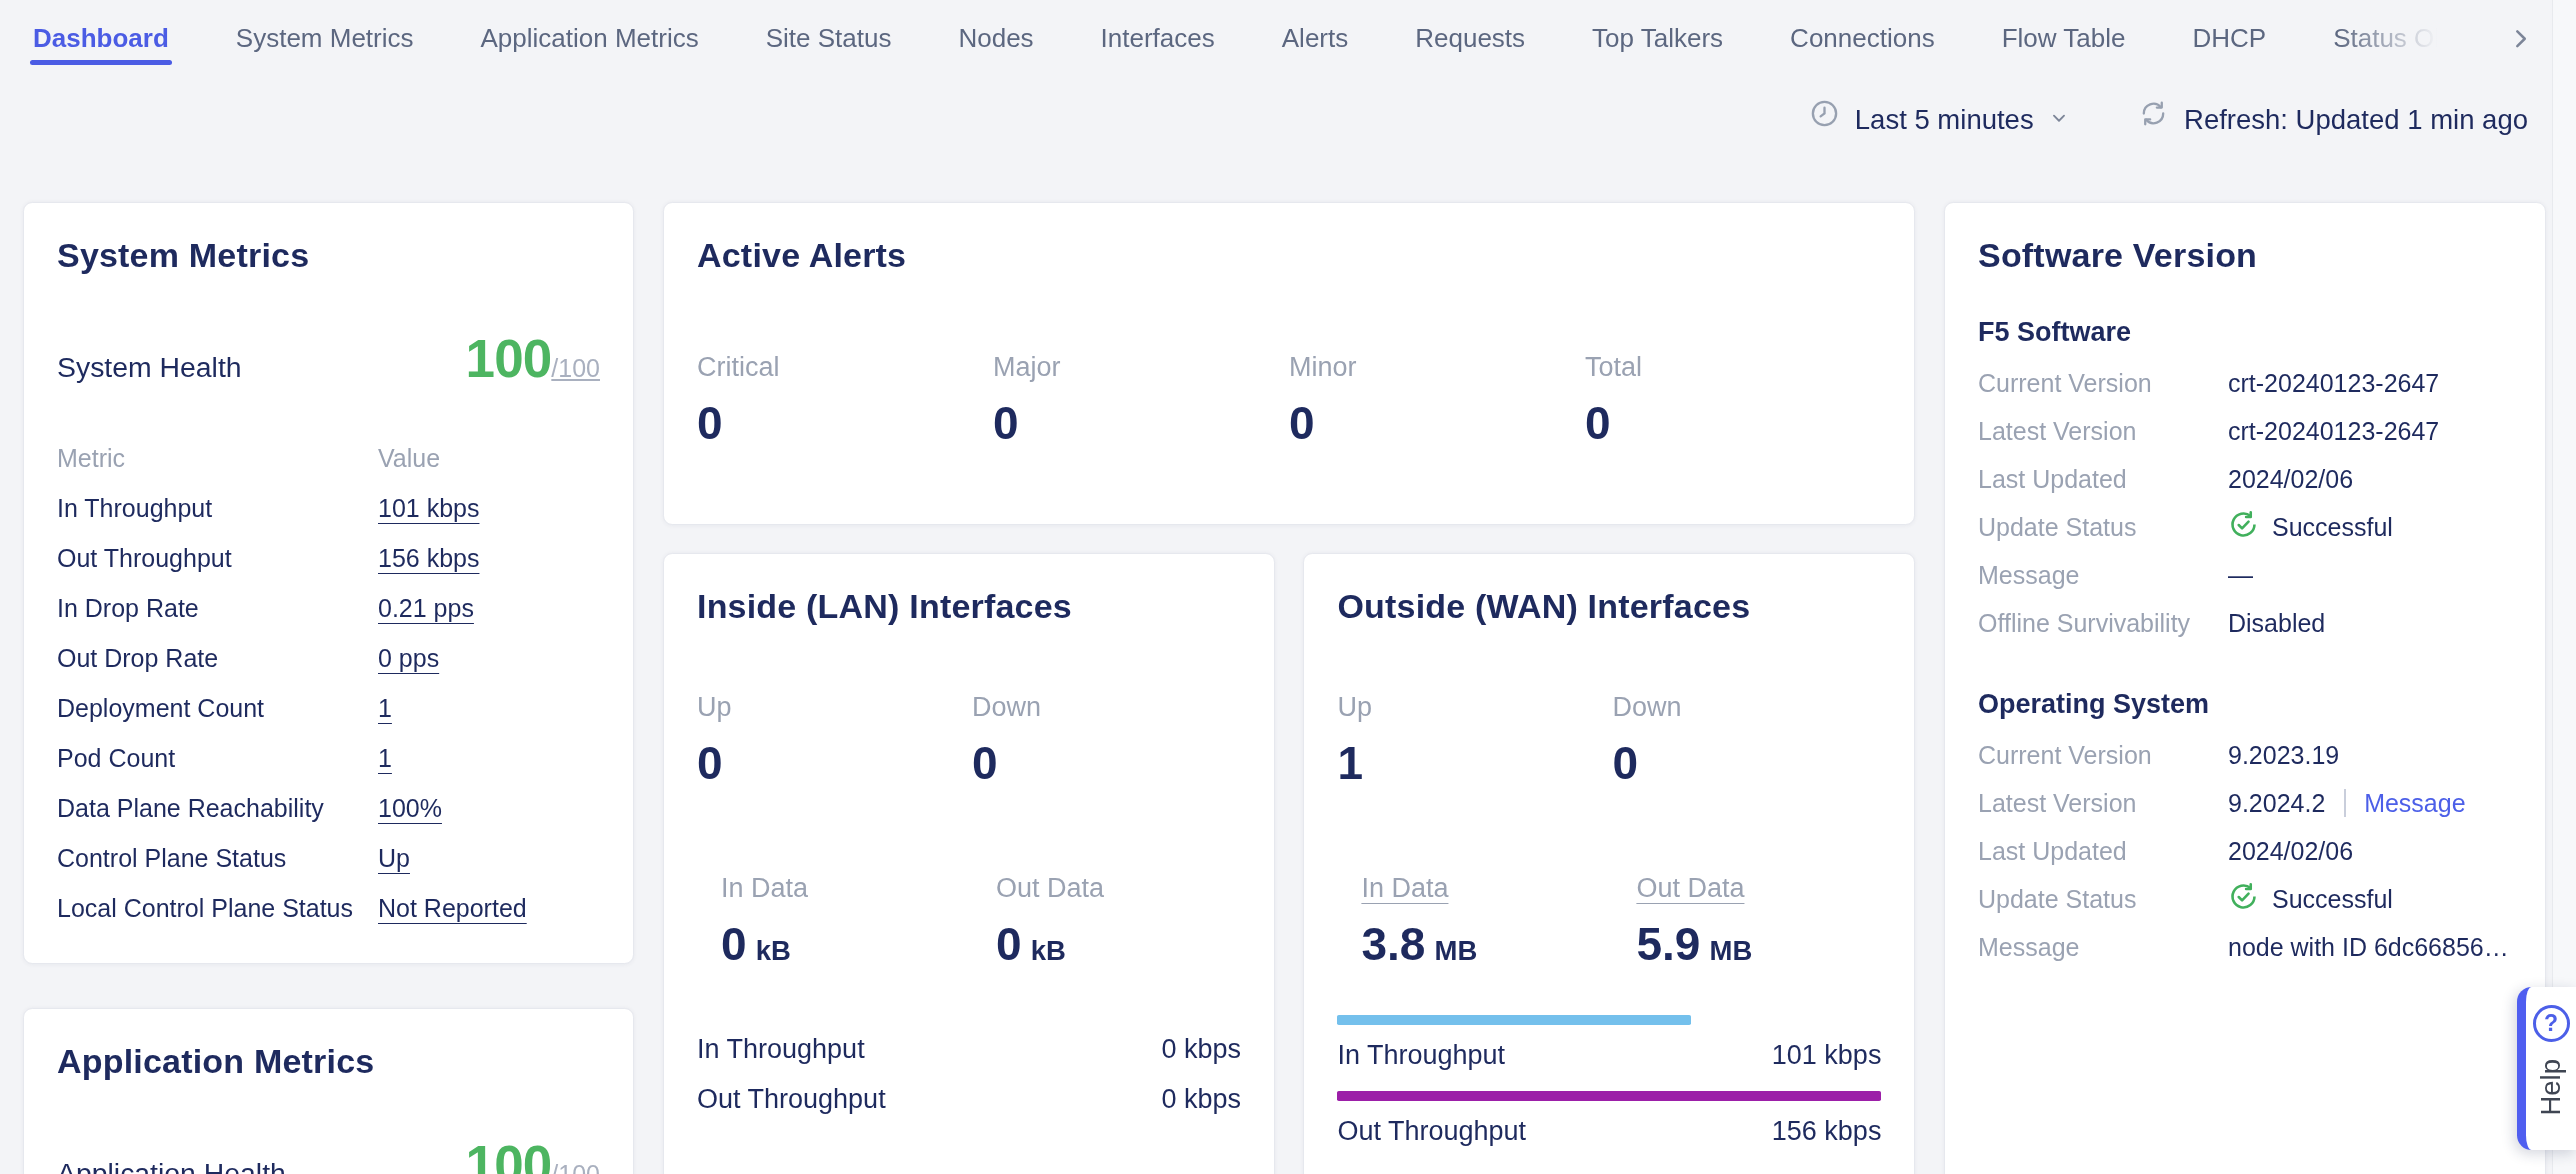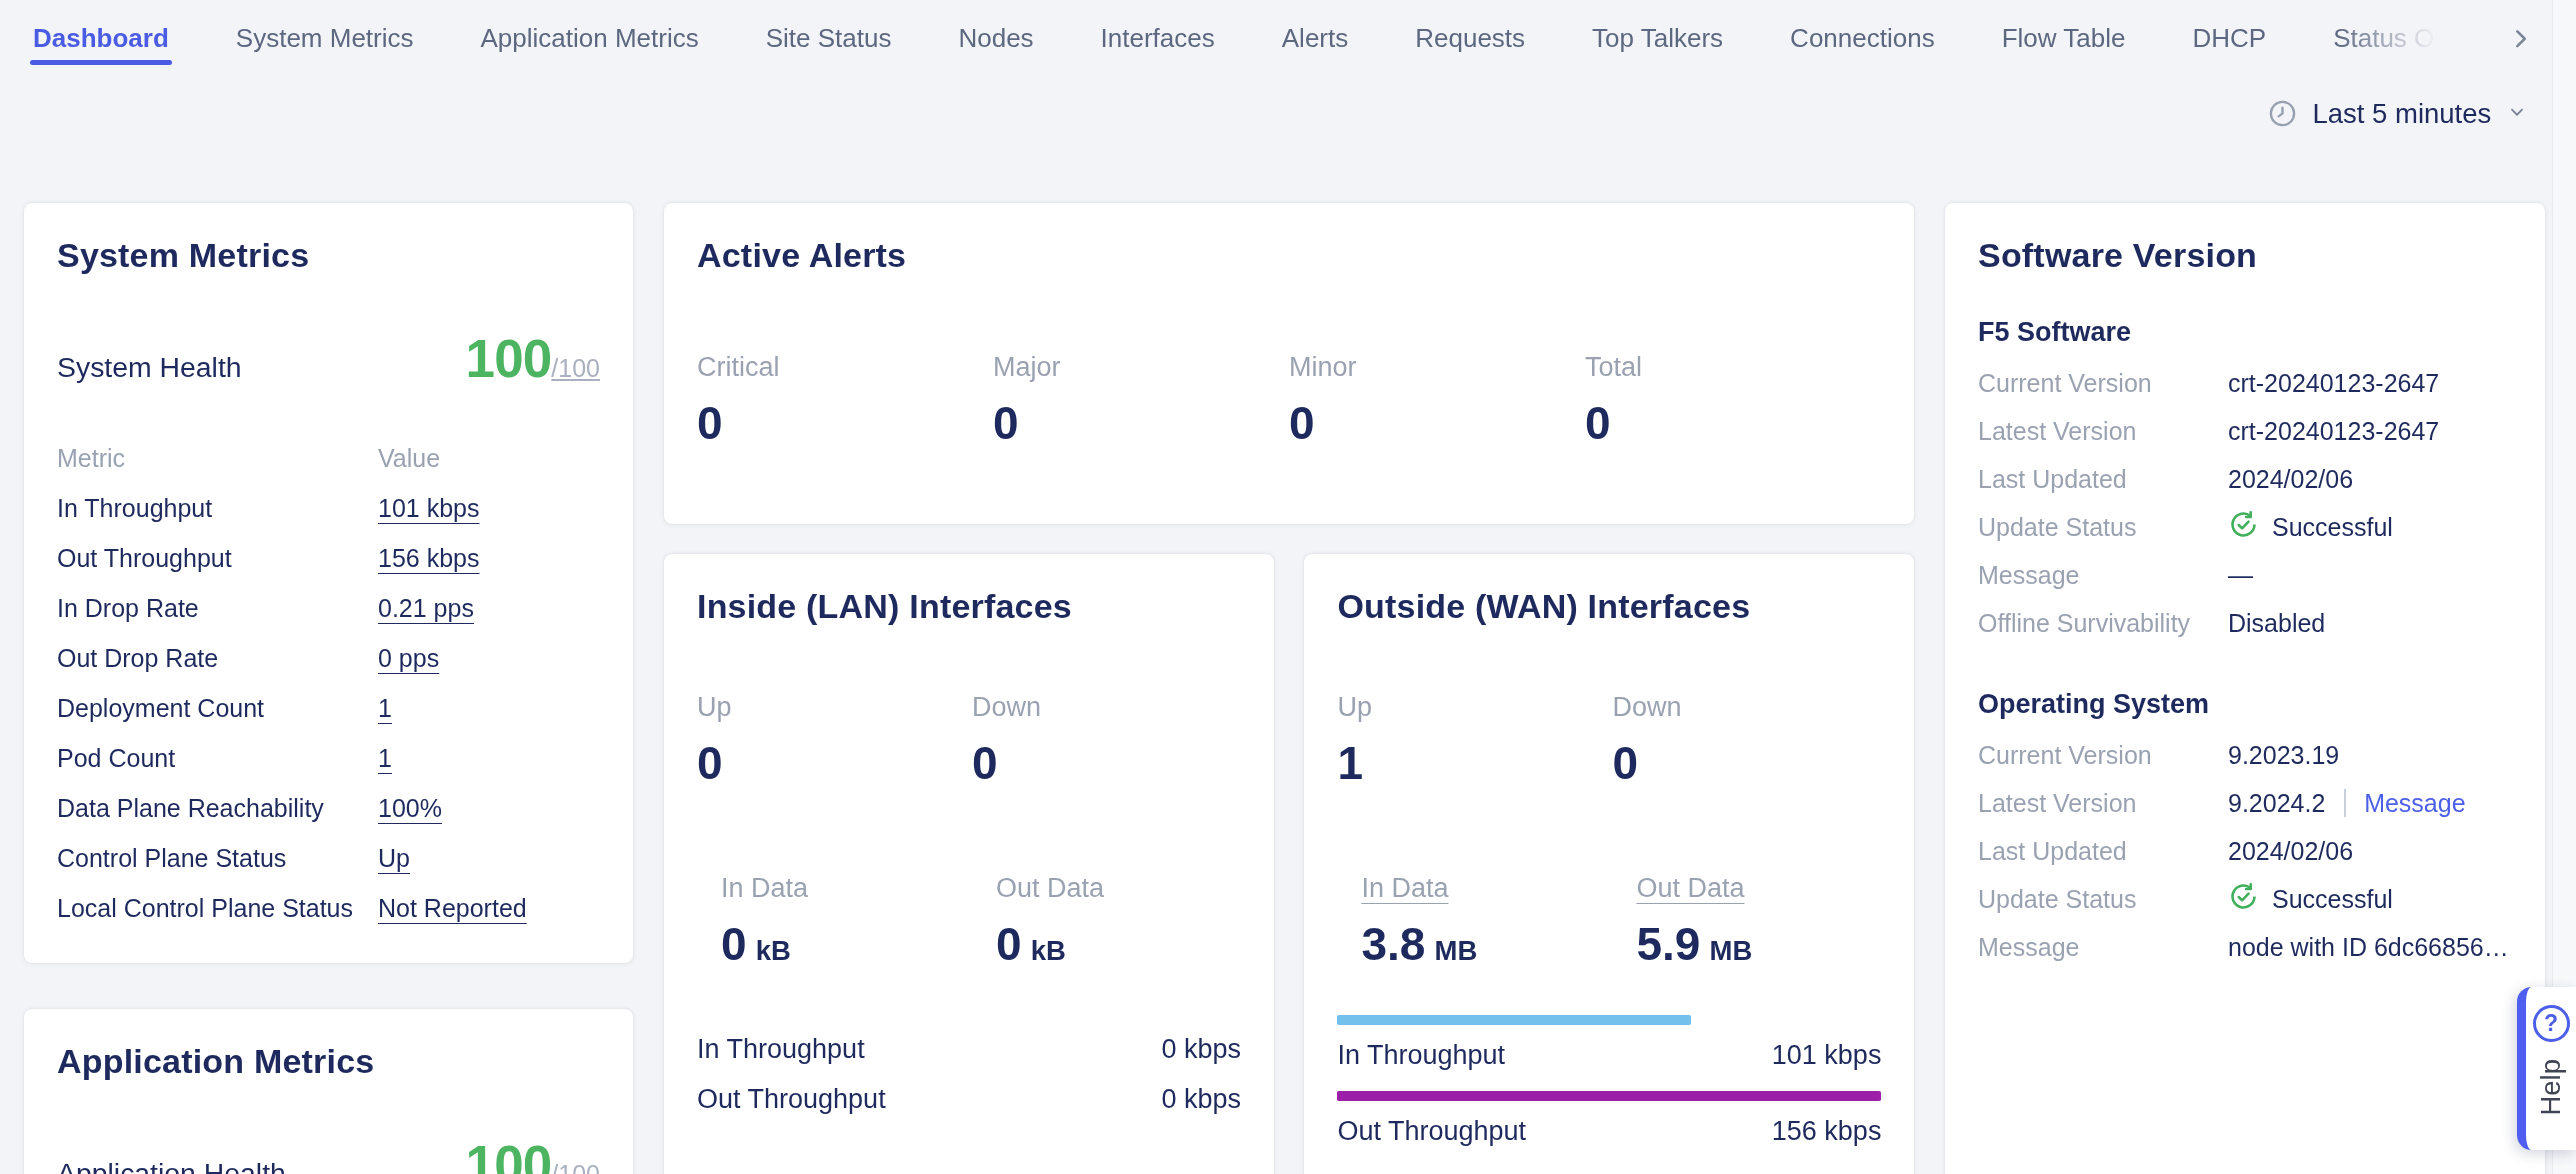--- a/index.html
+++ b/index.html
@@ -21,21 +21,21 @@
   .tab.active::after{content:"";position:absolute;left:-2.8px;right:-2.8px;bottom:12px;height:5.5px;
         border-radius:2.8px;background:var(--accent-blue);}
   .tabs-fade{position:absolute;right:84px;top:0;bottom:0;width:156px;pointer-events:none;
         background:linear-gradient(to right,rgba(243,244,247,0),var(--page-bg) 65%);}
   .chevron-btn{position:absolute;right:35px;top:20px;width:40px;height:40px;border:none;
         background:transparent;cursor:pointer;display:flex;align-items:center;justify-content:center;}
 
   
   .toolbar{display:flex;justify-content:flex-end;align-items:center;gap:68px;padding-right:48px;
         margin-top:13px;height:53px;font-size:27.5px;font-weight:500;color:var(--navy);}
-  .tool{display:flex;align-items:flex-start;gap:14.7px;cursor:pointer;}
+  .tool{display:flex;align-items:flex-end;gap:14.7px;cursor:pointer;}
   .tool svg{flex:none;}
 
   
   .grid{display:flex;gap:29px;padding-left:23px;margin-top:59px;align-items:flex-start;}
   .col-left{width:611px;display:flex;flex-direction:column;gap:44px;flex:none;}
   .col-mid{width:1252px;display:flex;flex-direction:column;gap:28.4px;flex:none;}
   .col-right{width:602px;flex:none;}
   .mid-row{display:flex;gap:28.4px;}
 
   .card{background:#fff;border:0.9px solid var(--card-border);border-radius:9.2px;
@@ -142,20 +142,31 @@
             <path d="M12 7.5V12l-3 2.2" stroke="#97a0b0" stroke-width="1.8" stroke-linecap="round"></path>
           </svg>
       </span>
       <span>Last 5 minutes</span>
       <span>
         <svg width="22" height="22" viewBox="0 0 24 24" fill="none">
             <path d="M6.5 9.5l5.5 5.5 5.5-5.5" stroke="#7c8598" stroke-width="2" stroke-linecap="round" stroke-linejoin="round"></path>
           </svg>
       </span>
     </div>
+    <div class="tool">
+      <span>
+        <svg width="31" height="31" viewBox="0 0 24 24" fill="none">
+          <path d="M19.5 12a7.5 7.5 0 0 1-13.2 4.9" stroke="#97a0b0" stroke-width="1.8" stroke-linecap="round"></path>
+          <path d="M4.5 12a7.5 7.5 0 0 1 13.2-4.9" stroke="#97a0b0" stroke-width="1.8" stroke-linecap="round"></path>
+          <path d="M18.4 3.6v3.8h-3.8" stroke="#97a0b0" stroke-width="1.8" stroke-linecap="round" stroke-linejoin="round"></path>
+          <path d="M5.6 20.4v-3.8h3.8" stroke="#97a0b0" stroke-width="1.8" stroke-linecap="round" stroke-linejoin="round"></path>
+        </svg>
+      </span>
+      <span>Refresh: Updated 1 min ago</span>
+    </div>
   </div>
 
   <main class="grid">
 
     <section class="col-left">
       <div class="card sys-card">
         <div class="card-title">System Metrics</div>
         <div class="health-row">
           <span class="health-label">System Health</span>
           <span>

